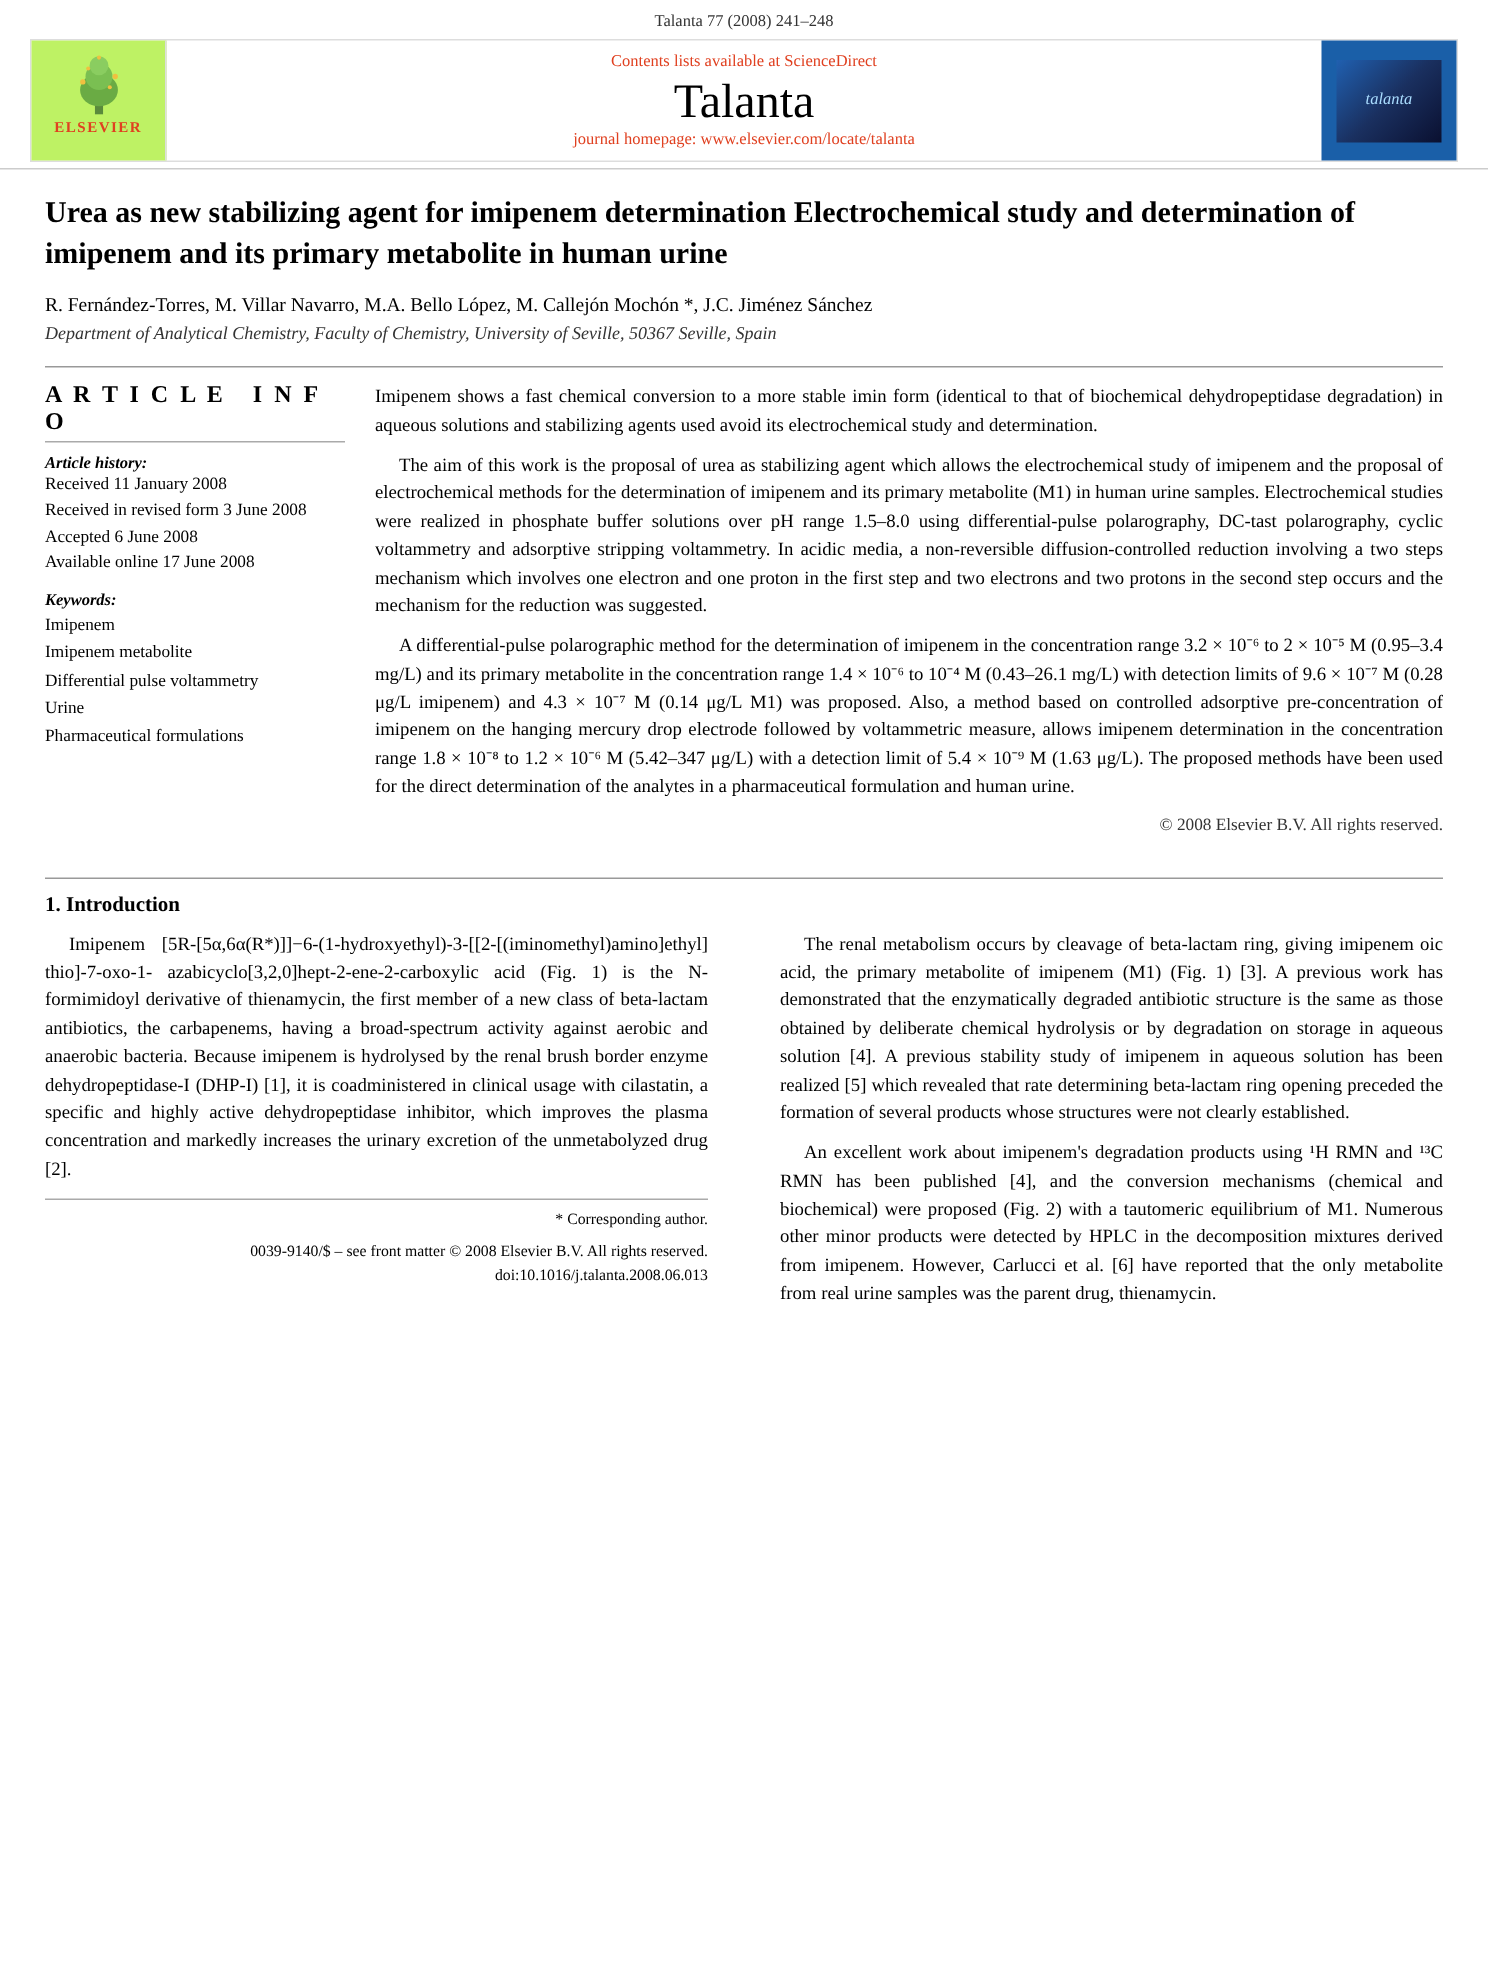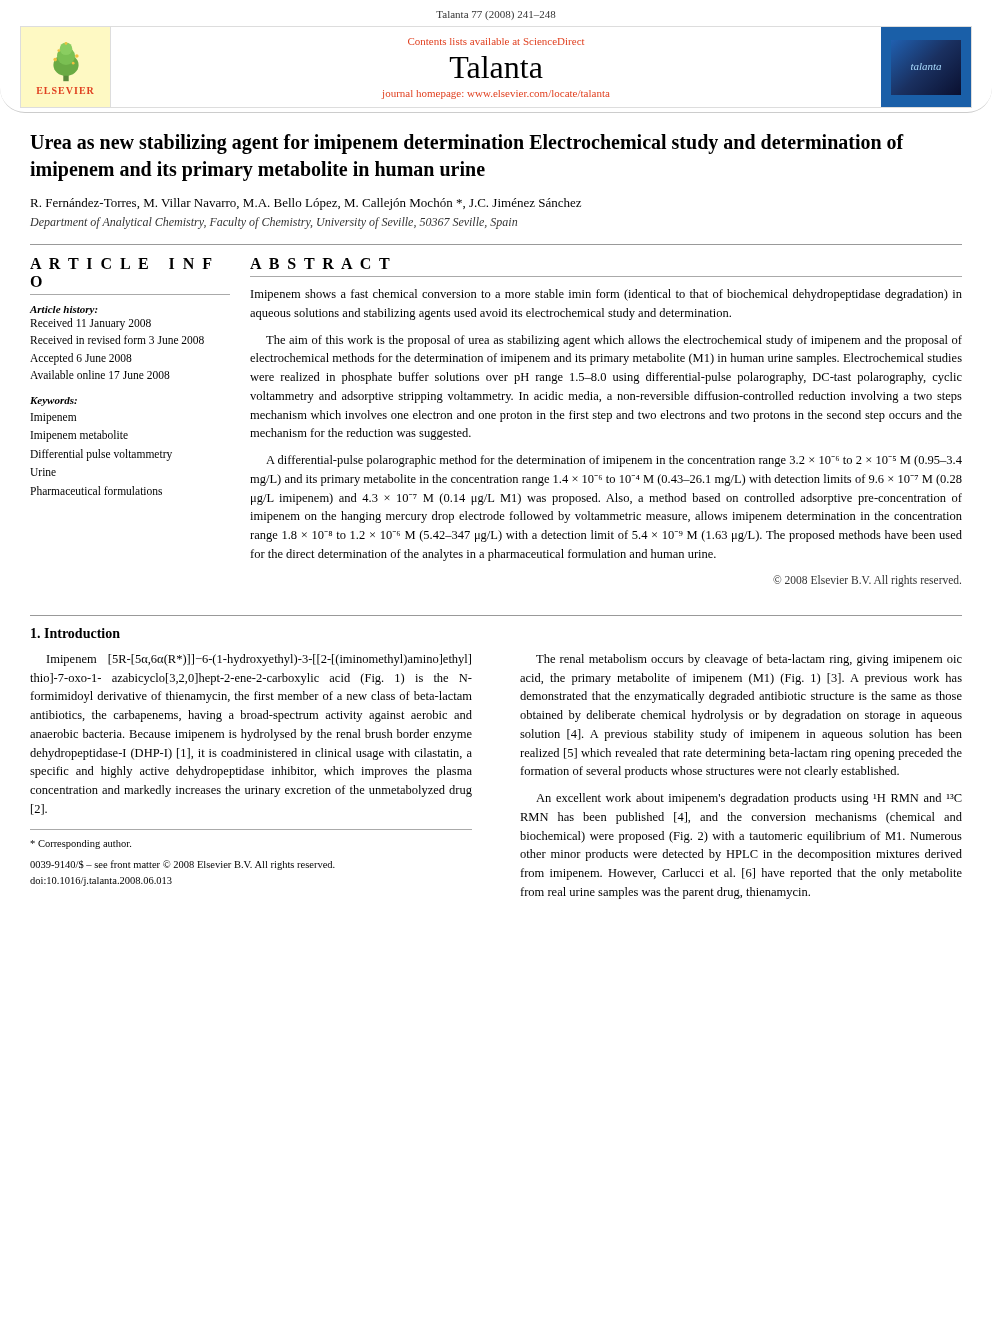--- a/index.html
+++ b/index.html
@@ -15,44 +15,42 @@
     .page-wrapper {
       width: 992px;
       background: #fff;
       padding: 0;
     }
 
     
     .journal-header {
       border-bottom: 1px solid #ccc;
       padding: 8px 20px 0 20px;
-      border-radius: 25px;
     }
 
     .journal-top-line {
       text-align: center;
       font-size: 11px;
       color: #333;
       margin-bottom: 6px;
     }
 
     .journal-banner {
       display: flex;
       align-items: stretch;
       border: 1px solid #ddd;
       margin-bottom: 4px;
     }
 
     .elsevier-logo-block {
       width: 90px;
-      background: #fef9c3;
+      background: #bef264;
       display: flex;
       flex-direction: column;
       align-items: center;
-      justify-content: center;
       border-right: 1px solid #ddd;
       padding: 6px;
     }
 
     .elsevier-text {
       font-size: 10px;
       color: #e04020;
       font-weight: bold;
       letter-spacing: 1px;
       margin-top: 2px;
@@ -264,20 +262,21 @@
     .body-text p {
       margin-bottom: 8px;
       text-indent: 16px;
     }
 
     
     .footnote-section {
       border-top: 1px solid #aaa;
       margin-top: 10px;
       padding-top: 6px;
+      text-align: right;
     }
 
     .footnote-text {
       font-size: 10.5px;
       color: #000;
       line-height: 1.5;
     }
 
     
     .elsevier-tree {
@@ -365,21 +364,20 @@
           <div class="keywords-label">Keywords:</div>
           <div class="keyword-item">Imipenem</div>
           <div class="keyword-item">Imipenem metabolite</div>
           <div class="keyword-item">Differential pulse voltammetry</div>
           <div class="keyword-item">Urine</div>
           <div class="keyword-item">Pharmaceutical formulations</div>
         </div>
       </div>
 
       <div class="right-col">
-        <div class="section-label">A B S T R A C T</div>
         <div class="abstract-text">
           <p>Imipenem shows a fast chemical conversion to a more stable imin form (identical to that of biochemical dehydropeptidase degradation) in aqueous solutions and stabilizing agents used avoid its electrochemical study and determination.</p>
           <p>The aim of this work is the proposal of urea as stabilizing agent which allows the electrochemical study of imipenem and the proposal of electrochemical methods for the determination of imipenem and its primary metabolite (M1) in human urine samples. Electrochemical studies were realized in phosphate buffer solutions over pH range 1.5–8.0 using differential-pulse polarography, DC-tast polarography, cyclic voltammetry and adsorptive stripping voltammetry. In acidic media, a non-reversible diffusion-controlled reduction involving a two steps mechanism which involves one electron and one proton in the first step and two electrons and two protons in the second step occurs and the mechanism for the reduction was suggested.</p>
           <p>A differential-pulse polarographic method for the determination of imipenem in the concentration range 3.2 × 10⁻⁶ to 2 × 10⁻⁵ M (0.95–3.4 mg/L) and its primary metabolite in the concentration range 1.4 × 10⁻⁶ to 10⁻⁴ M (0.43–26.1 mg/L) with detection limits of 9.6 × 10⁻⁷ M (0.28 μg/L imipenem) and 4.3 × 10⁻⁷ M (0.14 μg/L M1) was proposed. Also, a method based on controlled adsorptive pre-concentration of imipenem on the hanging mercury drop electrode followed by voltammetric measure, allows imipenem determination in the concentration range 1.8 × 10⁻⁸ to 1.2 × 10⁻⁶ M (5.42–347 μg/L) with a detection limit of 5.4 × 10⁻⁹ M (1.63 μg/L). The proposed methods have been used for the direct determination of the analytes in a pharmaceutical formulation and human urine.</p>
           <p class="copyright">© 2008 Elsevier B.V. All rights reserved.</p>
         </div>
       </div>
     </div>
 
     <hr class="divider">

